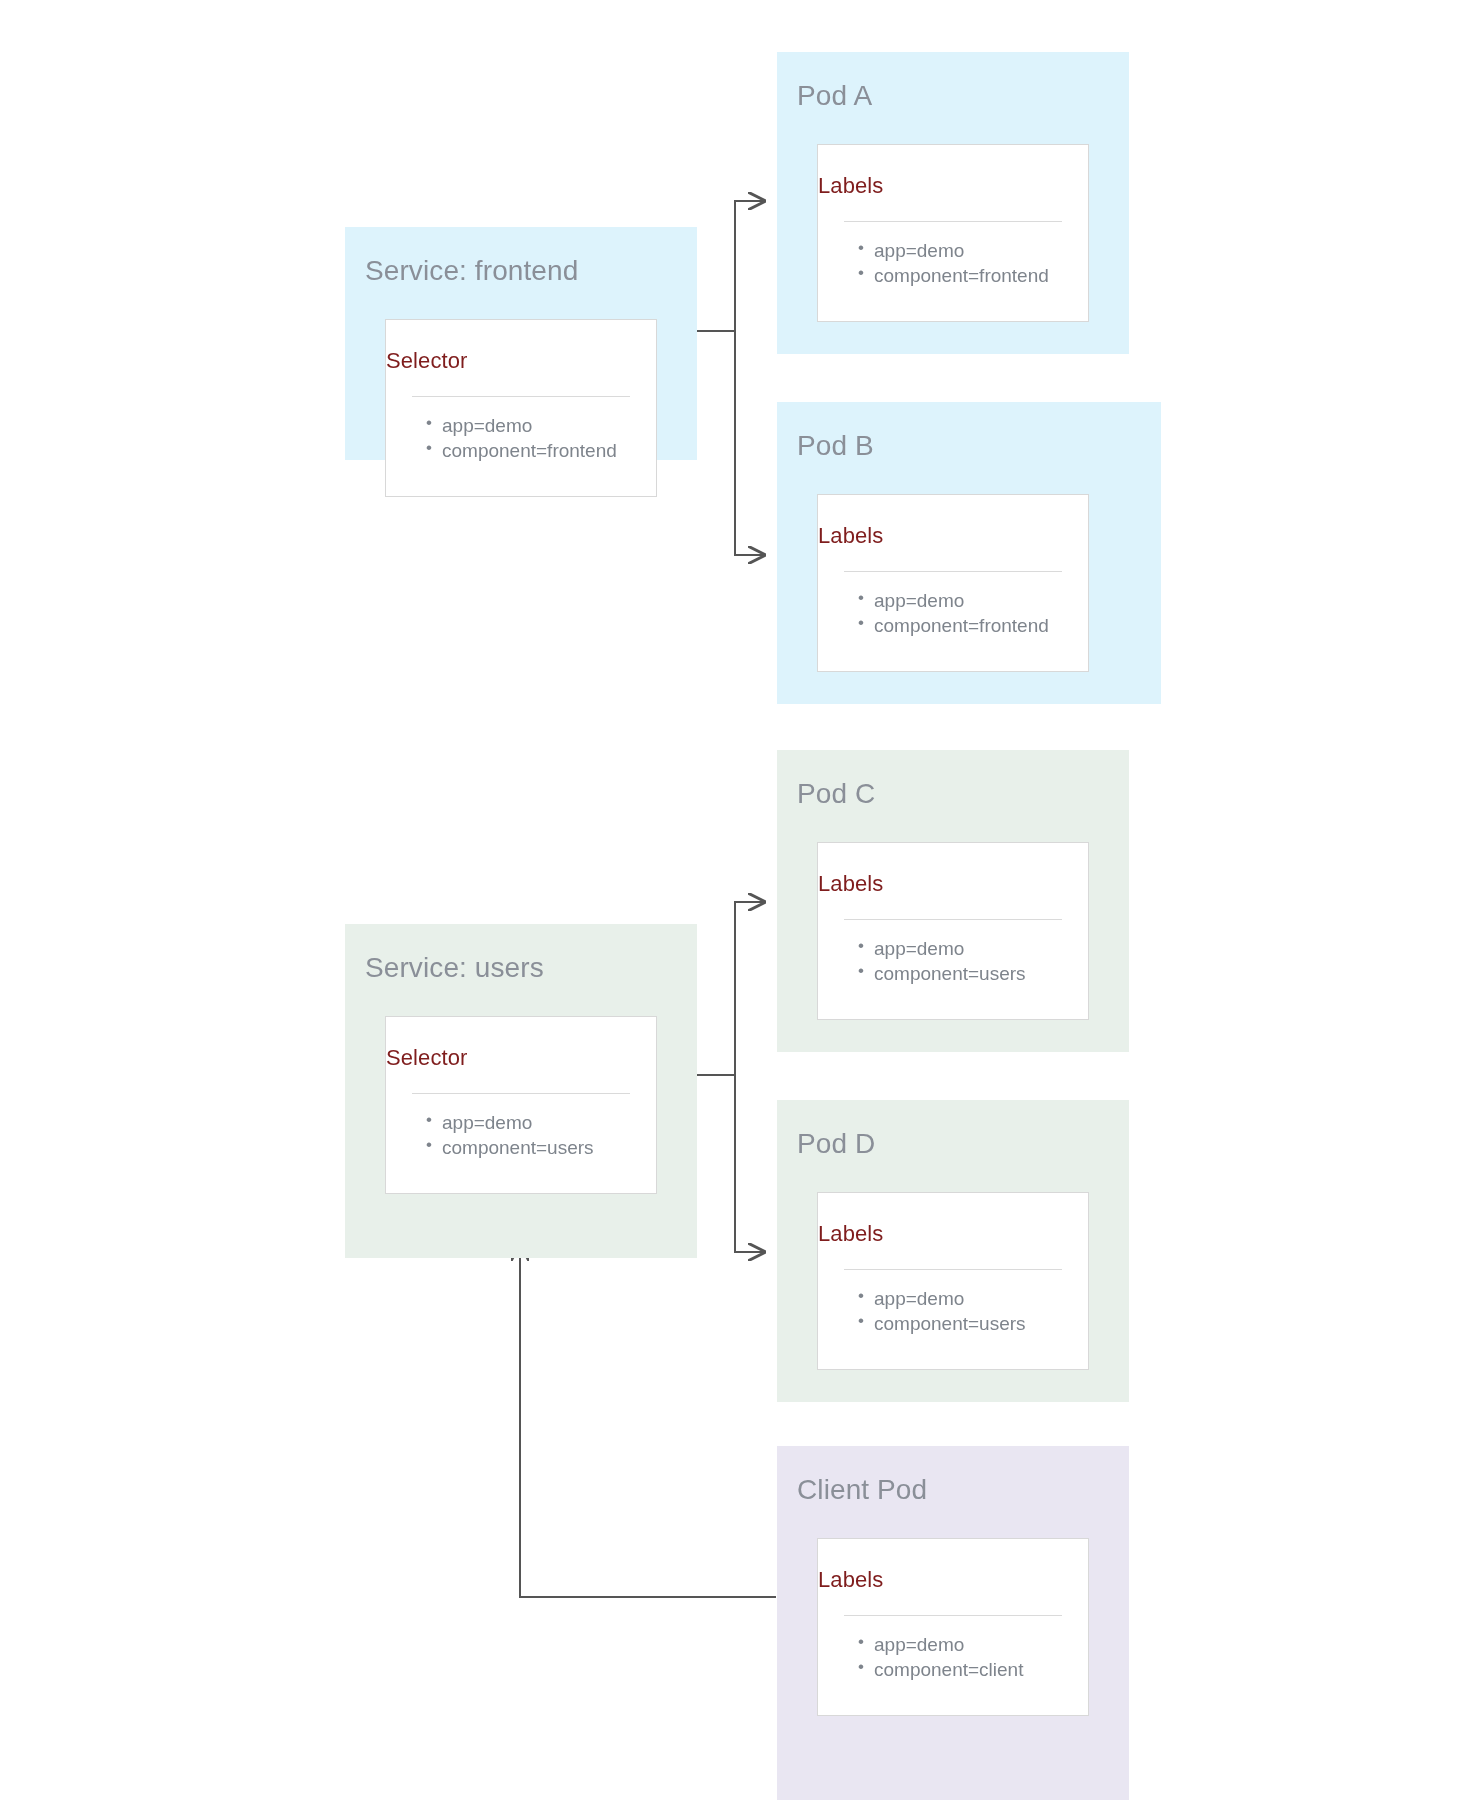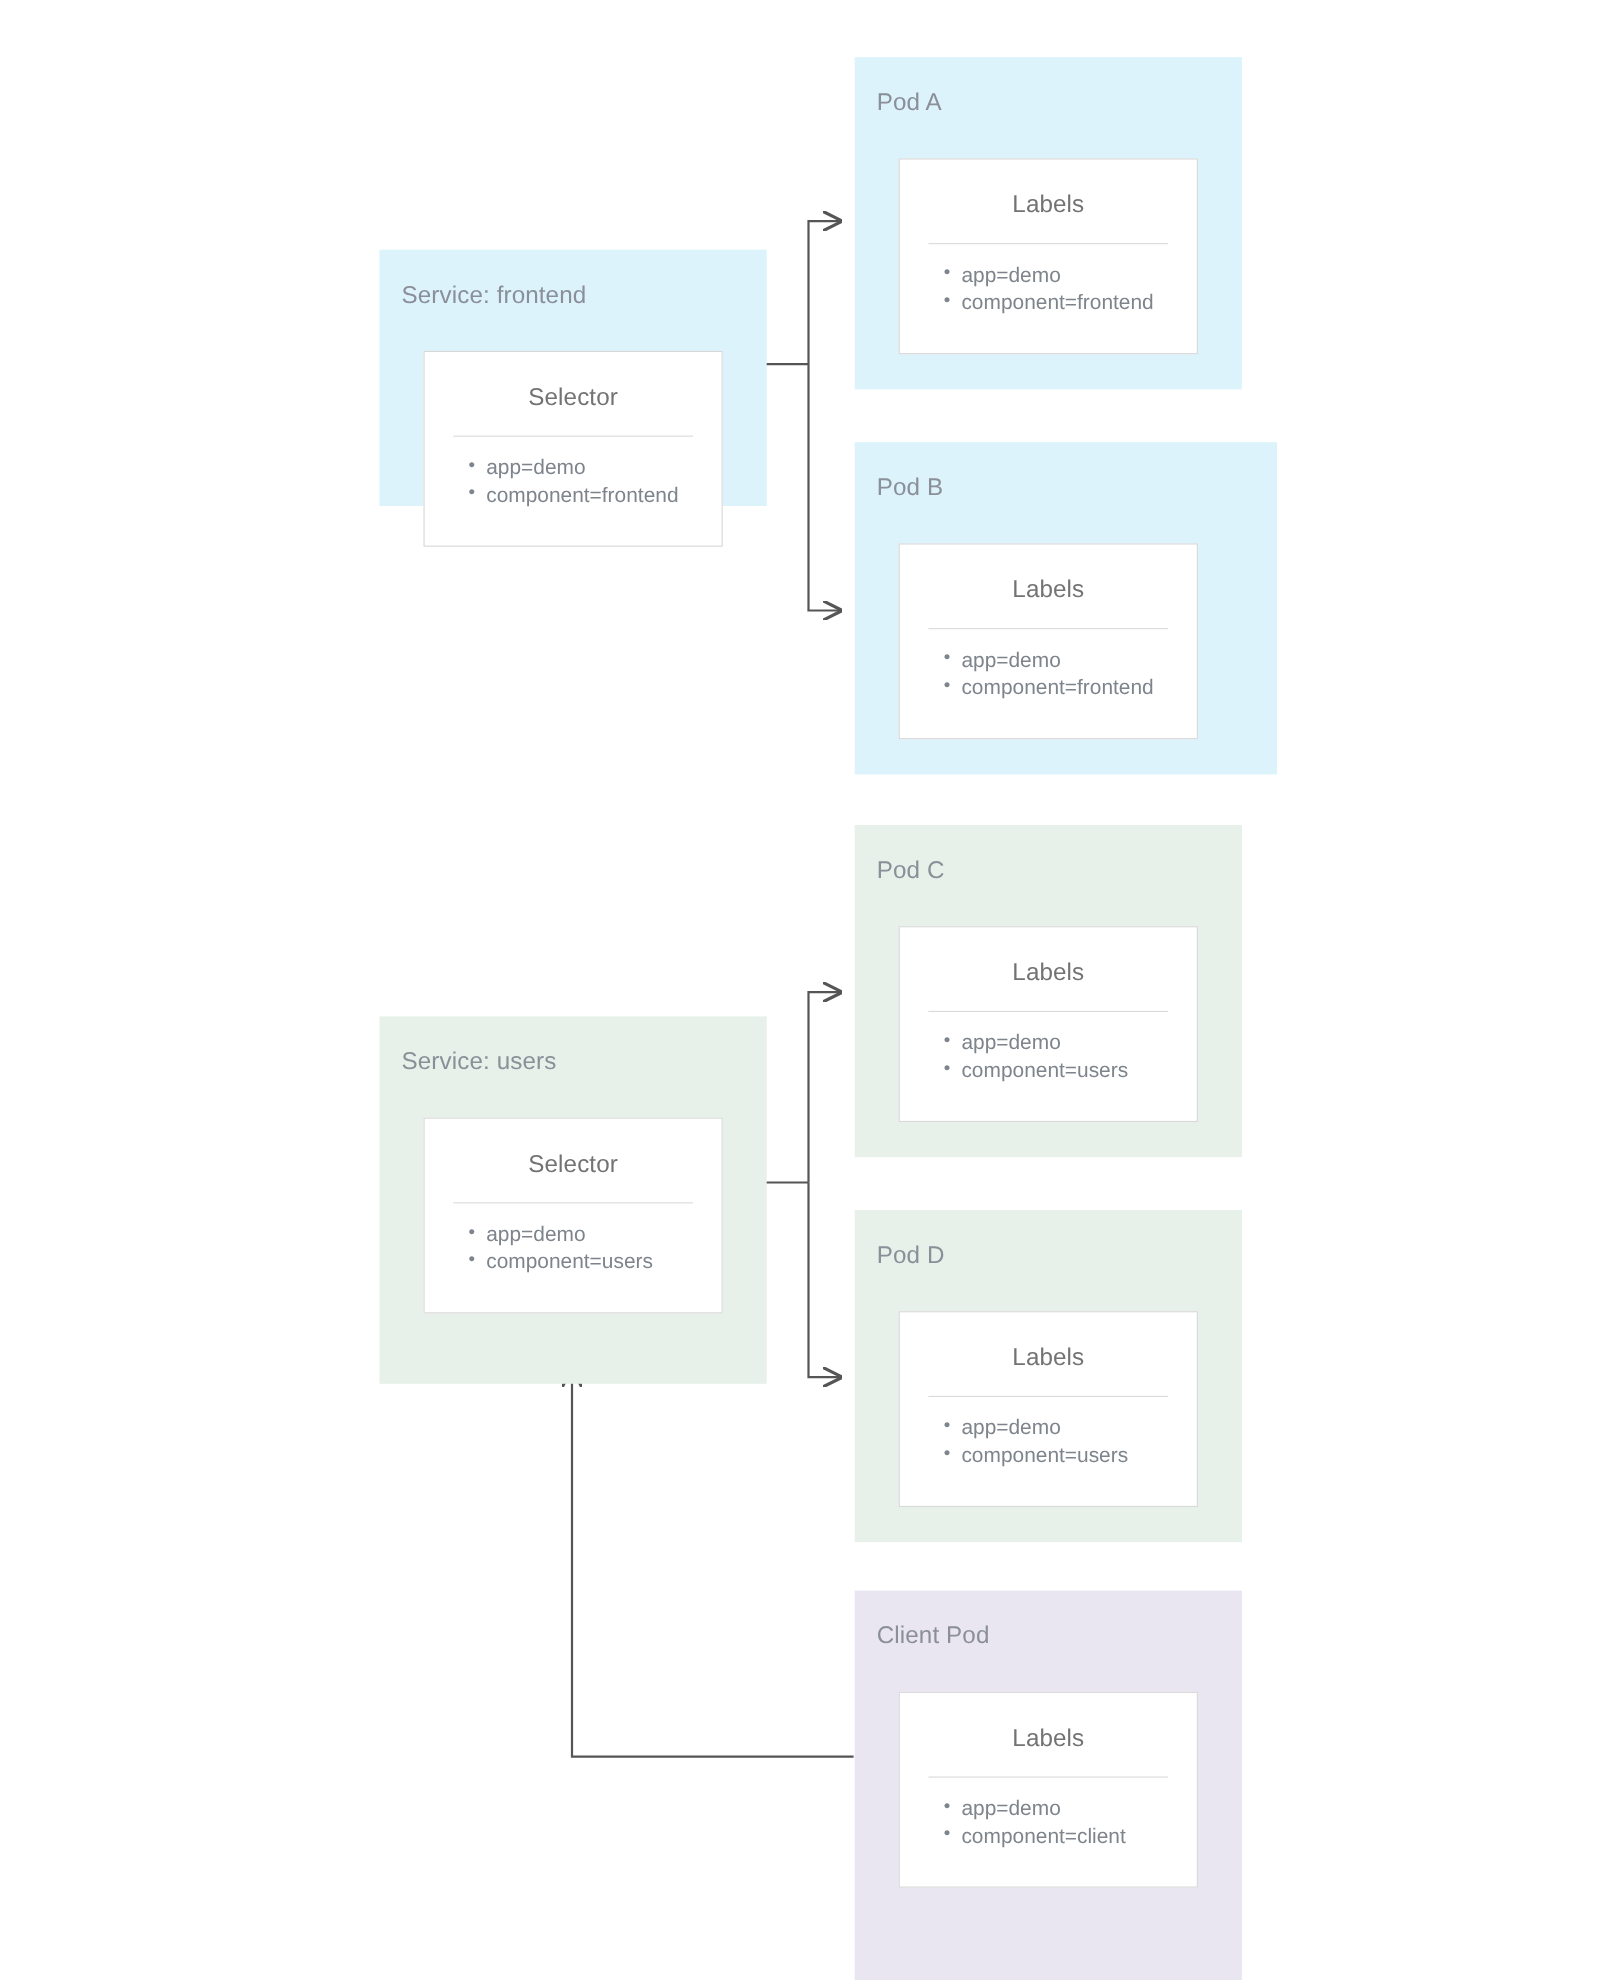--- a/index.html
+++ b/index.html
@@ -21,35 +21,34 @@
     height: 1800px;
   }
   .group-box {
     position: absolute;
     box-sizing: border-box;
   }
   .group-title {
     position: absolute;
     left: 20px;
     top: 28px;
-    font-size: 22px;
+    font-size: 28px;
     color: #8a8f98;
     letter-spacing: 0.1px;
     white-space: nowrap;
   }
   .card {
     position: absolute;
     box-sizing: border-box;
     background: #ffffff;
     border: 1px solid #d8d8d8;
   }
   .card-title {
-    text-align: center;
     font-size: 22px;
-    color: #737373;
+    color: #7f1d1d;
     padding-top: 28px;
     padding-bottom: 22px;
     letter-spacing: 0.1px;
   }
   .card-divider {
     height: 1px;
     background: #dadada;
     margin: 0 26px 0 26px;
   }
   .card-list {

